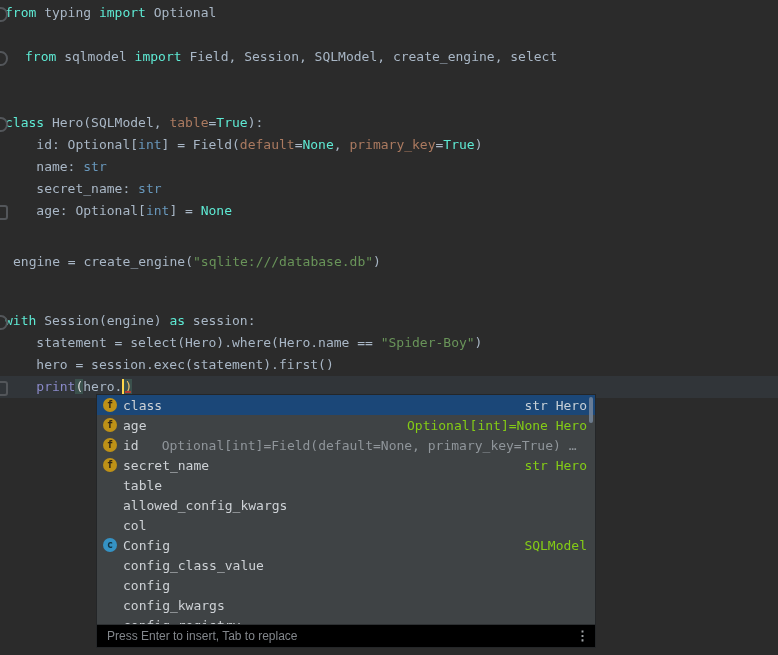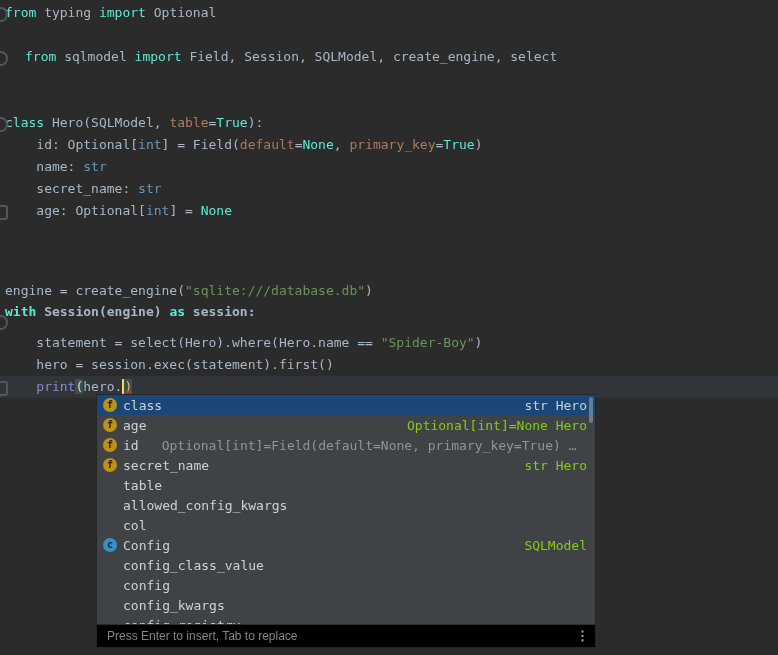--- a/index.html
+++ b/index.html
@@ -62,22 +62,22 @@
 <div id="screen">
   <div id="current-line" style="top: 376px;"></div>
   <div id="code">
       <div class="code-line" style="top: 2px;"><span class="tk-kw">from</span><span class="tk-d"> typing </span><span class="tk-kw">import</span><span class="tk-d"> Optional</span></div>
       <div class="code-line" style="top: 46px; margin-left: 20px;"><span class="tk-kw">from</span><span class="tk-d"> sqlmodel </span><span class="tk-kw">import</span><span class="tk-d"> Field, Session, SQLModel, create_engine, select</span></div>
       <div class="code-line" style="top: 112px;"><span class="tk-kw">class</span><span class="tk-d"> Hero(SQLModel, </span><span class="tk-p">table</span><span class="tk-d">=</span><span class="tk-kw">True</span><span class="tk-d">):</span></div>
       <div class="code-line" style="top: 134px;"><span class="tk-d">    id: Optional[</span><span class="tk-t">int</span><span class="tk-d">] = Field(</span><span class="tk-p">default</span><span class="tk-d">=</span><span class="tk-kw">None</span><span class="tk-d">, </span><span class="tk-p">primary_key</span><span class="tk-d">=</span><span class="tk-kw">True</span><span class="tk-d">)</span></div>
       <div class="code-line" style="top: 156px;"><span class="tk-d">    name: </span><span class="tk-t">str</span></div>
       <div class="code-line" style="top: 178px;"><span class="tk-d">    secret_name: </span><span class="tk-t">str</span></div>
       <div class="code-line" style="top: 200px;"><span class="tk-d">    age: Optional[</span><span class="tk-t">int</span><span class="tk-d">] = </span><span class="tk-kw">None</span></div>
-      <div class="code-line" style="top: 280px;"><span class="tk-d">engine = create_engine(</span><span class="tk-s">"sqlite:///database.db"</span><span class="tk-d">)</span></div>
-      <div class="code-line" style="top: 301px; font-weight: bold;"><span class="tk-kw">with</span><span class="tk-d"> Session(engine) </span><span class="tk-kw">as</span><span class="tk-d"> session:</span></div>
+      <div class="code-line" style="top: 251px; margin-left: 8px;"><span class="tk-d">engine = create_engine(</span><span class="tk-s">"sqlite:///database.db"</span><span class="tk-d">)</span></div>
+      <div class="code-line" style="top: 310px;"><span class="tk-kw">with</span><span class="tk-d"> Session(engine) </span><span class="tk-kw">as</span><span class="tk-d"> session:</span></div>
       <div class="code-line" style="top: 332px;"><span class="tk-d">    statement = select(Hero).where(Hero.name == </span><span class="tk-s">"Spider-Boy"</span><span class="tk-d">)</span></div>
       <div class="code-line" style="top: 354px;"><span class="tk-d">    hero = session.exec(statement).first()</span></div>
       <div class="code-line" style="top: 376px;"><span class="tk-d">    </span><span class="tk-b">print</span><span class="tk-lb">(</span><span class="tk-d">hero.</span><span class="tk-caret"></span><span class="tk-rb">)</span></div>
       <div class="gut round" style="top: 7px;"></div>
       <div class="gut round" style="top: 51px;"></div>
       <div class="gut round" style="top: 117px;"></div>
       <div class="gut sq" style="top: 205px;"></div>
       <div class="gut round" style="top: 315px;"></div>
       <div class="gut sq" style="top: 381px;"></div>
     </div>

